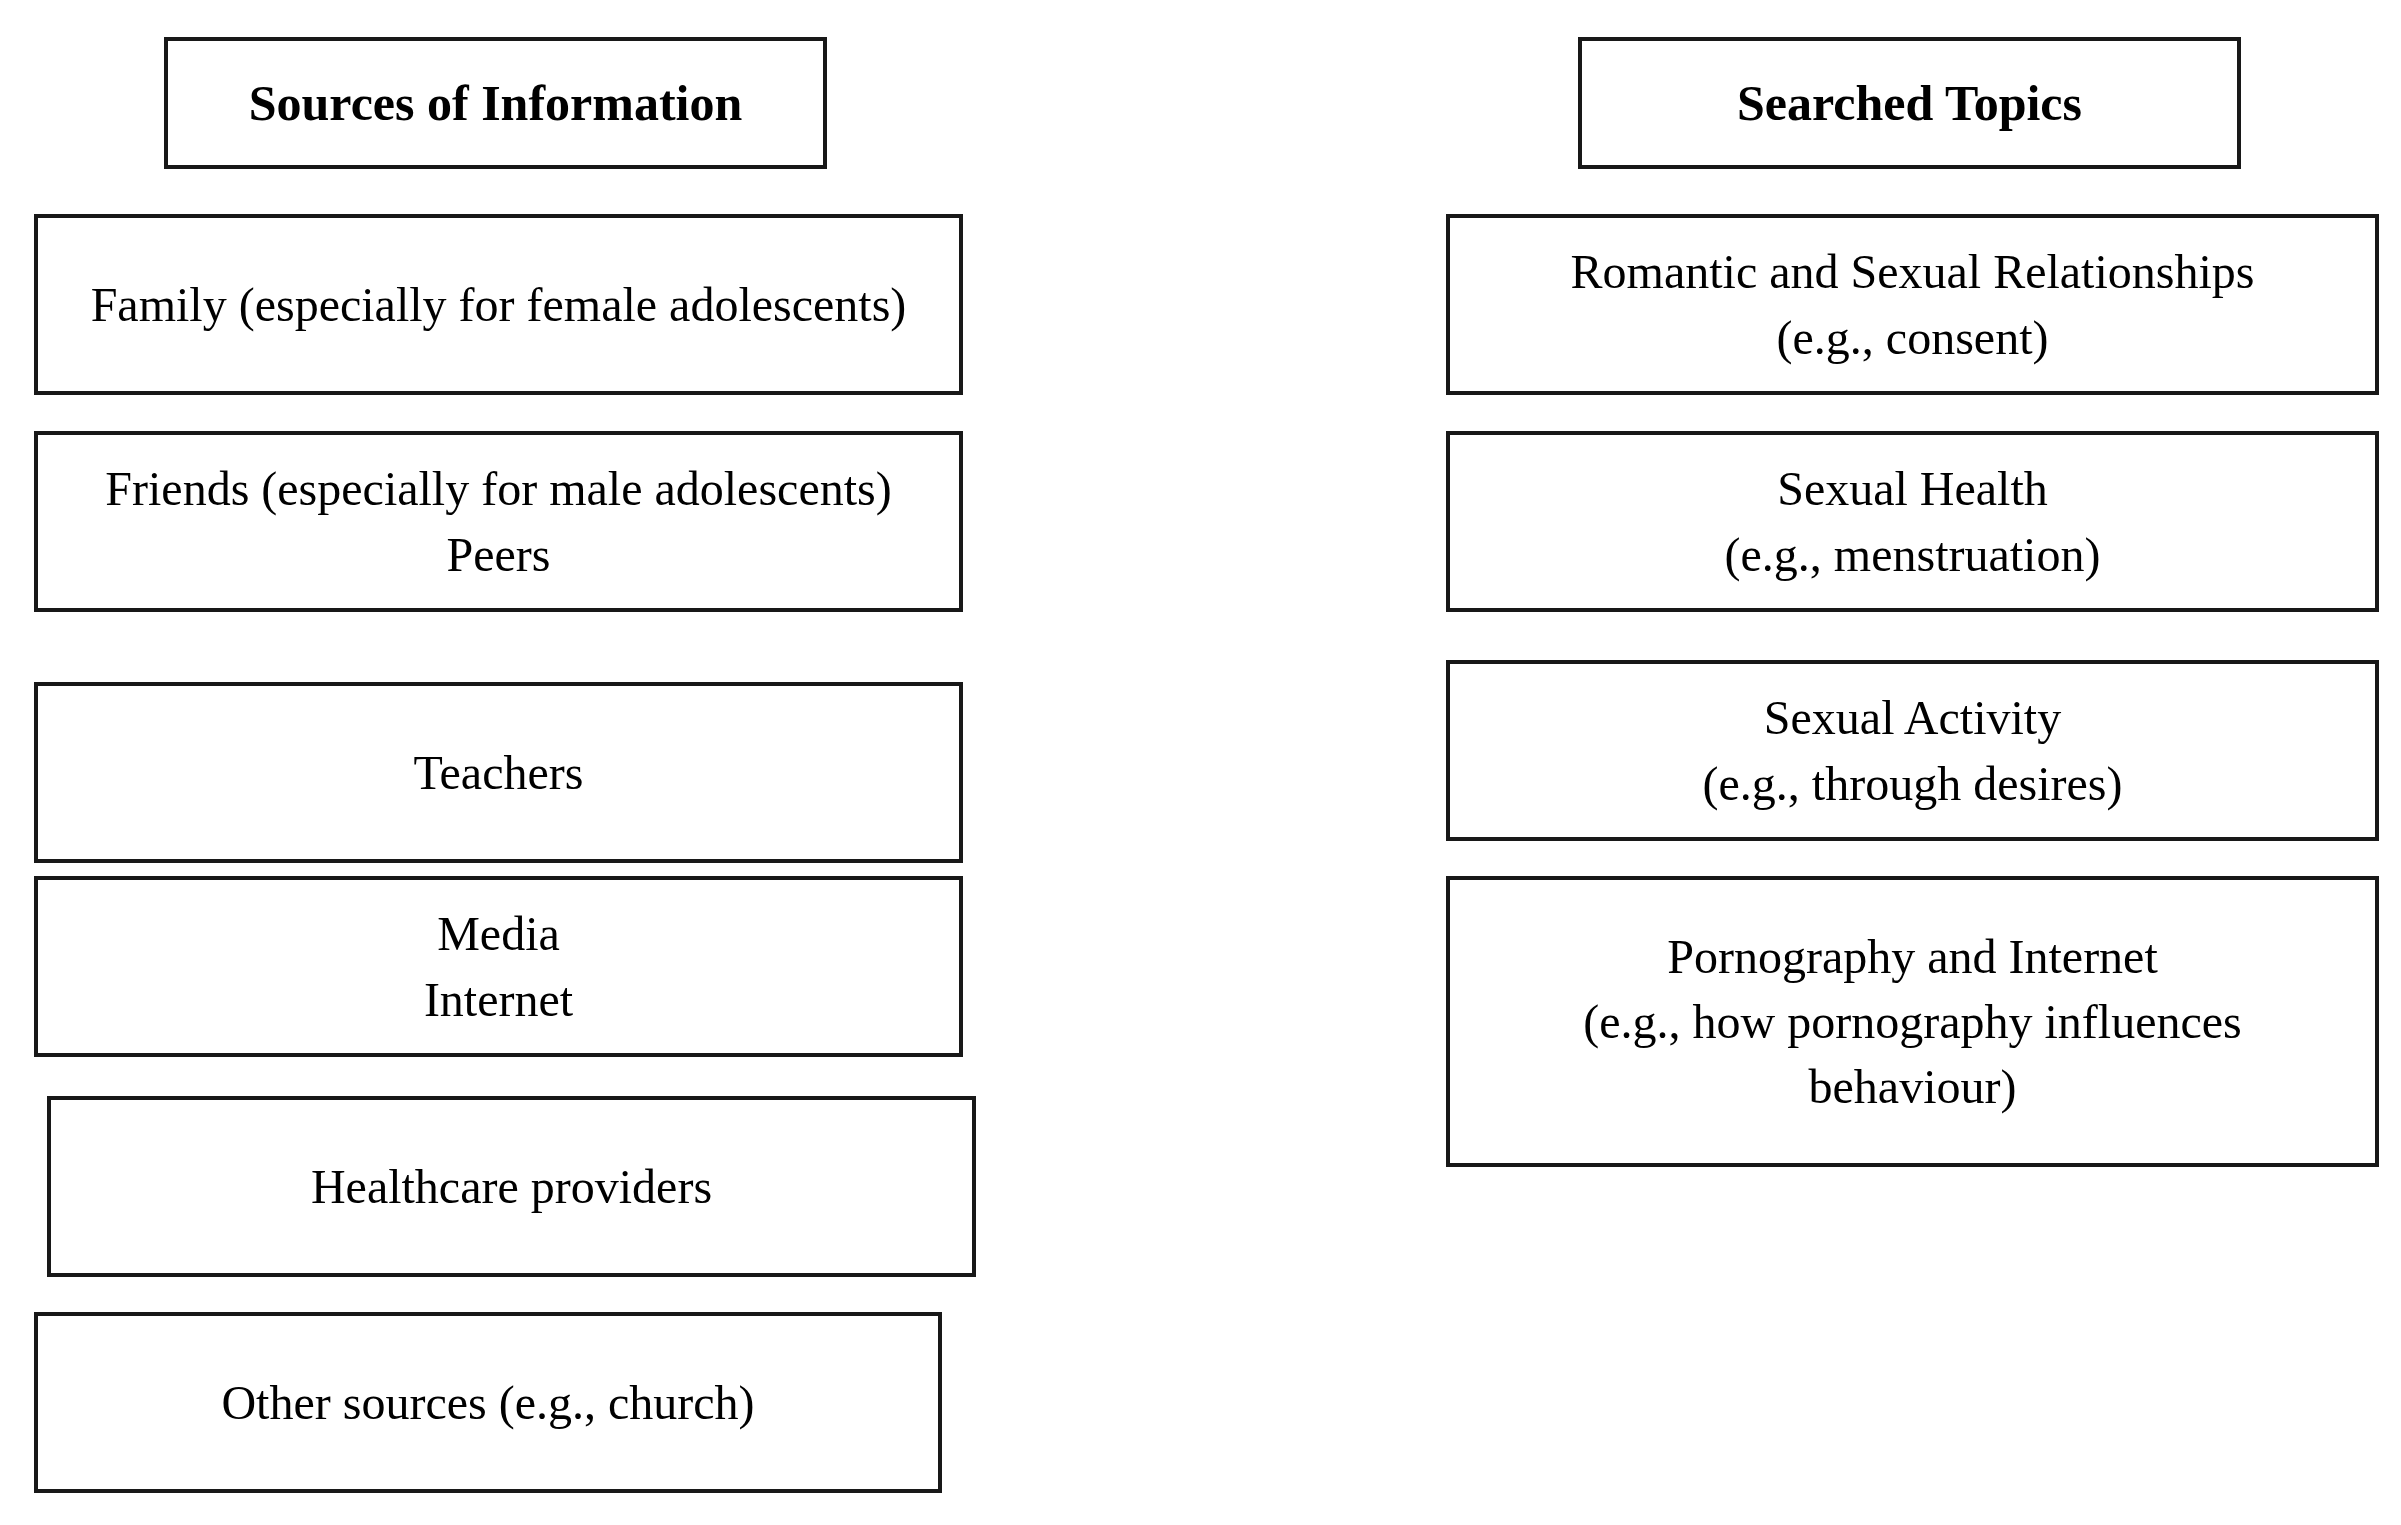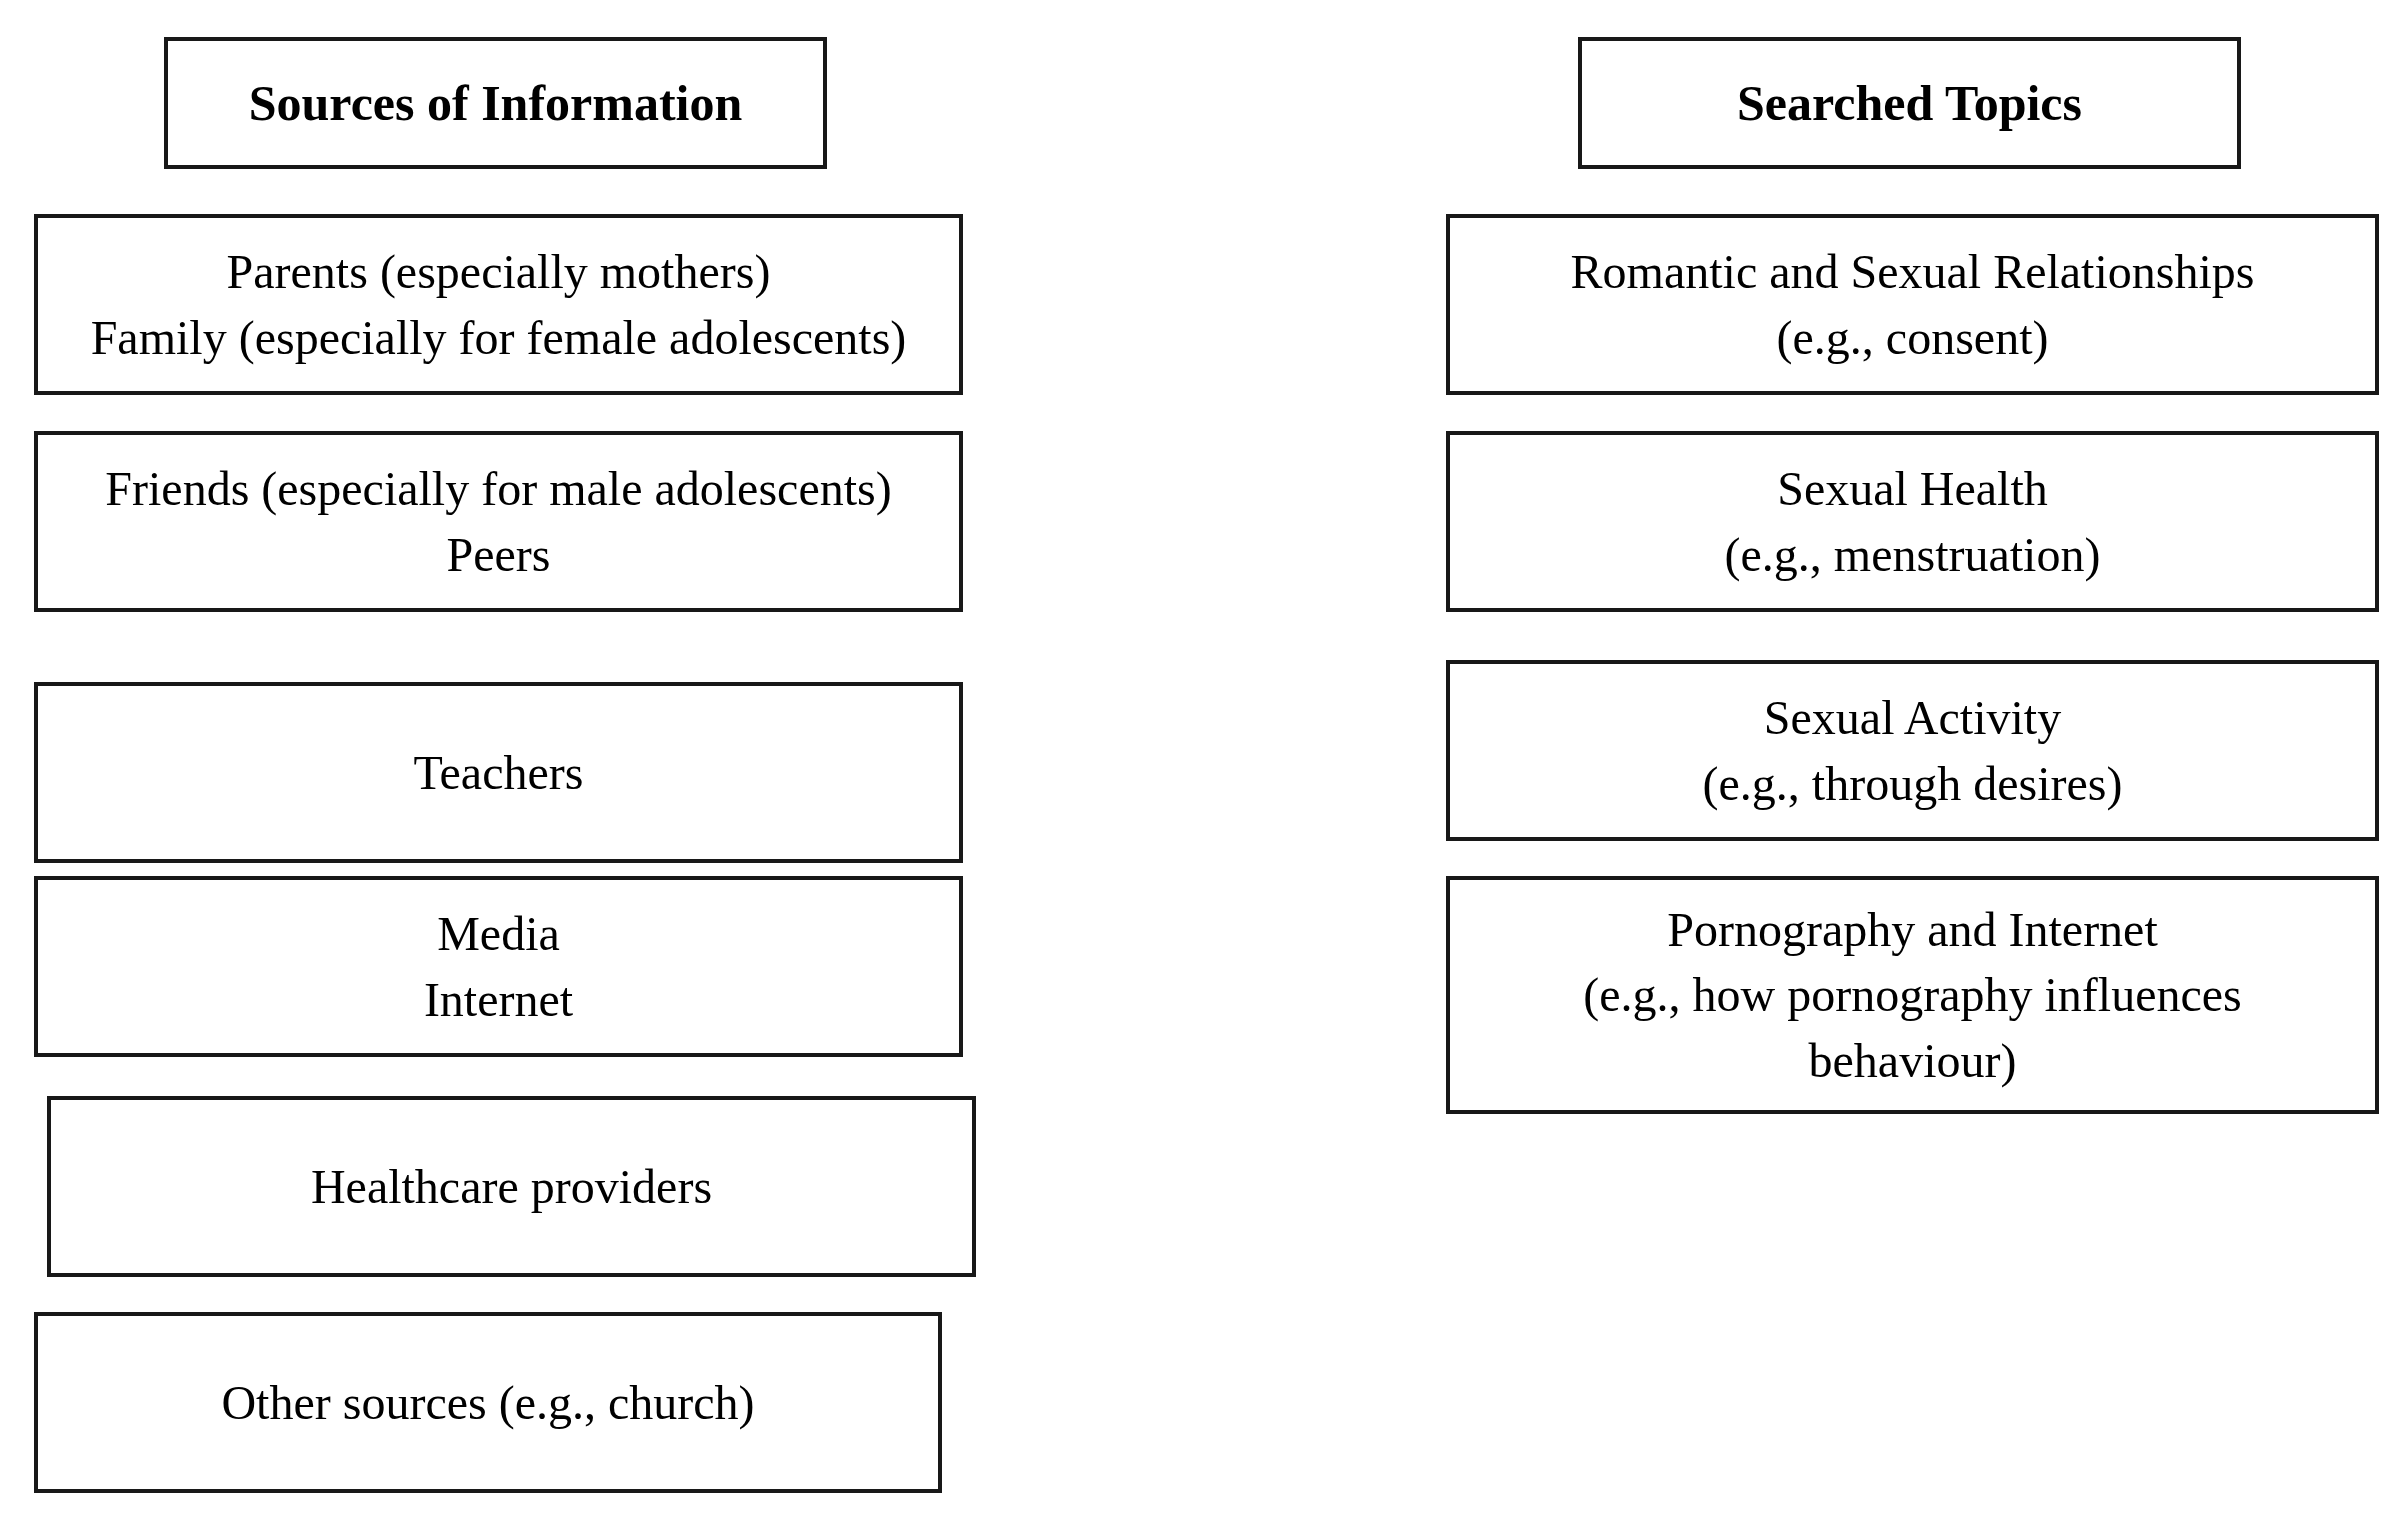--- a/index.html
+++ b/index.html
@@ -42,35 +42,34 @@
   #l2 { left: 34px;   top: 431px;  width: 929px; height: 181px; }
   #l3 { left: 34px;   top: 660px;  width: 929px; height: 181px; margin-top: 22px; }
   #l4 { left: 34px;   top: 876px; width: 929px; height: 181px; }
   #l5 { left: 47px;   top: 1096px; width: 929px; height: 181px; }
   #l6 { left: 34px;   top: 1312px; width: 908px; height: 181px; text-align: center; }
   
   #rh { left: 1578px; top: 37px;   width: 663px;  height: 132px; }
   #r1 { left: 1446px; top: 214px;  width: 933px; height: 181px; }
   #r2 { left: 1446px; top: 431px;  width: 933px; height: 181px; }
   #r3 { left: 1446px; top: 660px;  width: 933px; height: 181px; }
-  #r4 { left: 1446px; top: 876px; width: 933px; height: 238px; }
+  #r4 { left: 1446px; top: 876px; width: 933px; height: 291px; }
   
   #r4 .wrap-narrow { max-width: 752px; }
 </style>
 </head>
 <body>
 
 <div id="canvas">
 
   <div class="box hdr" id="lh">
     <span class="line">Sources of Information</span>
   </div>
 
   <div class="box" id="l1">
-    <span class="line">Parents (especially mothers)</span>
     <span class="line">Family (especially for female adolescents)</span>
   </div>
 
   <div class="box" id="l2">
     <span class="line">Friends (especially for male adolescents)</span>
     <span class="line">Peers</span>
   </div>
 
   <div class="box" id="l3">
     <span class="line">Teachers</span>

